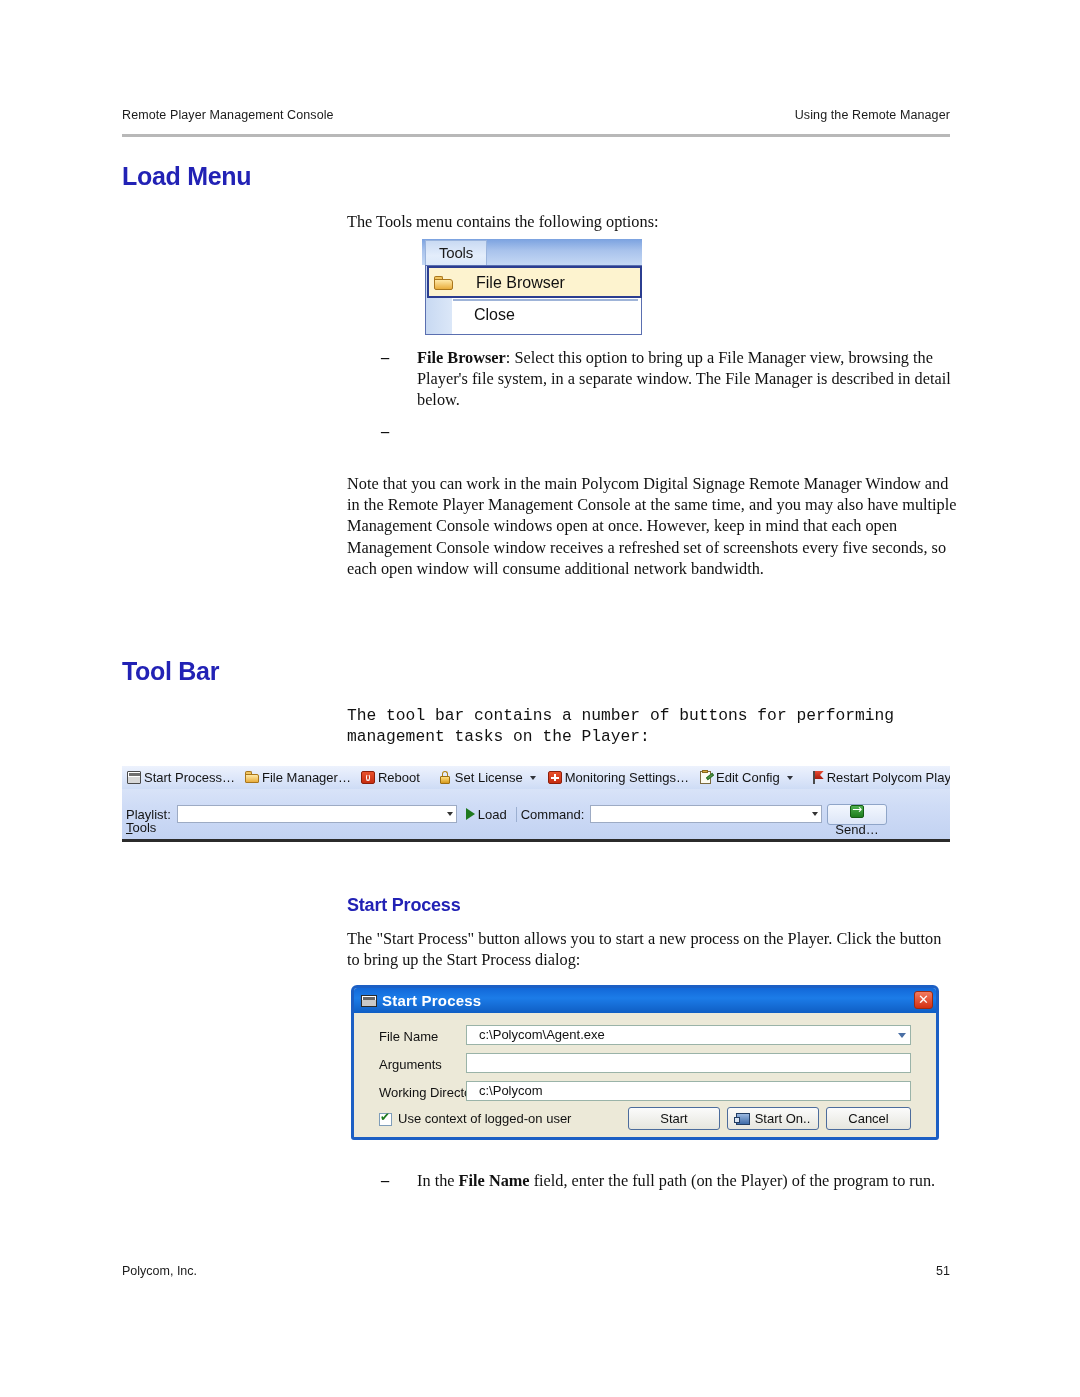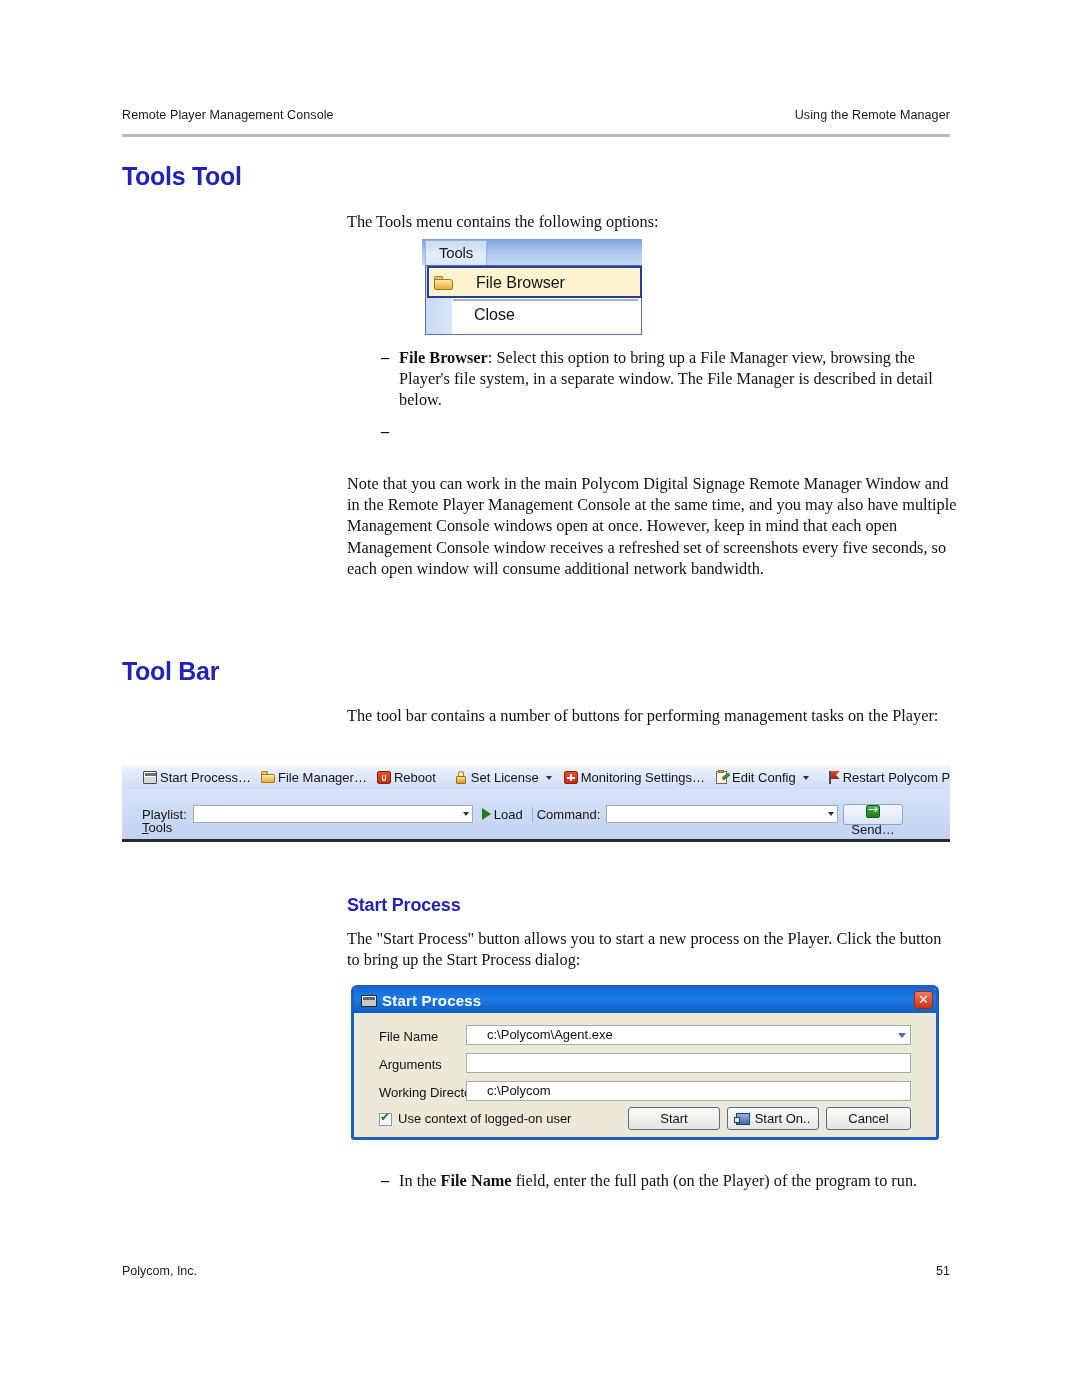--- a/index.html
+++ b/index.html
@@ -78,21 +78,21 @@
   .body-p {
     position: absolute;
     left: 347px;
     font-family: "Liberation Serif", serif;
     font-size: 16.3px;
     line-height: 21.2px;
     color: #111;
   }
   #p-intro     { top: 211px; width: 600px; }
   #p-note      { top: 473px; width: 610px; }
-  #p-toolbar   { top: 705px; width: 612px; }
+  #p-toolbar   { top: 705px; width: 612px; font-family: Liberation Mono, monospace; }
   #p-startproc { top: 928px; width: 600px; }
 
   
   .dash-item {
     position: absolute;
     left: 347px;
     width: 612px;
     font-family: "Liberation Serif", serif;
     font-size: 16.3px;
     line-height: 21.2px;
@@ -101,21 +101,21 @@
   }
   .dash-item .dash {
     position: absolute;
     left: 34px;
     top: 0;
     width: 16px;
     font-weight: bold;
   }
   .dash-item .dash-text {
     display: block;
-    margin-left: 52px;
+    margin-left: 70px;
   }
   .dash-item b { font-weight: bold; }
   #b-filebrowser { top: 347px; }
   #b-close       { top: 421px; }
   #b-filename    { top: 1170px; }
 
   
   .footer {
     position: absolute;
     left: 122px;
@@ -237,21 +237,20 @@
     box-sizing: border-box;
     overflow: hidden;
   }
   .tb-row {
     position: absolute;
     left: 0;
     width: 828px;
     display: flex;
     align-items: center;
     white-space: nowrap;
-    margin-left: 16px;
   }
   #tb-row-1 { top: 0px;  height: 23px; }
   #tb-row-2 { top: 35px; height: 26px; }
   #tb-row-3 { top: 49px; height: 24px; }
 
   .tb-row-1-bg {
     position: absolute; left: 0; top: 0;
     width: 828px; height: 23px;
     background: linear-gradient(to bottom, #edf2fd 0%, #dbe5f9 60%, #cedcf5 100%);
   }
@@ -465,21 +464,21 @@
   }
   .dlg-input {
     position: absolute;
     height: 20px;
     background: #ffffff;
     border: 1px solid #9ab3a8;
     box-sizing: border-box;
     font-size: 13px;
     color: #111;
     line-height: 18px;
-    padding-left: 20px;
+    padding-left: 12px;
   }
   .dlg-input .dd-arrow {
     position: absolute; right: 4px; top: 7px;
     width: 0; height: 0;
     border-left: 4px solid transparent;
     border-right: 4px solid transparent;
     border-top: 5px solid #4a6fa5;
   }
   #f-filename-label { left: 25px; top: 16px; }
   #f-filename-input { left: 112px; top: 12px; width: 445px; }
@@ -539,21 +538,21 @@
 <body>
 
 <div class="page">
 
   <div class="run-head">
     <span class="rh-left">Remote Player Management Console</span>
     <span class="rh-right">Using the Remote Manager</span>
   </div>
   <div class="head-rule"></div>
 
-  <h1 class="sec-h1" id="h-tools-menu">Tools Tool</h1>
+  <h1 class="sec-h1" id="h-tools-menu">Load Menu</h1>
 
   <div class="body-p" id="p-intro">The Tools menu contains the following options:</div>
 
   <div class="shot-tools">
     <div class="tm-topbar"></div>
     <div class="tm-tab">Tools</div>
     <div class="tm-body">
       <div class="tm-gutter"></div>
       <div class="tm-item" id="tm-item-filebrowser">
         <span class="folder-ico">

